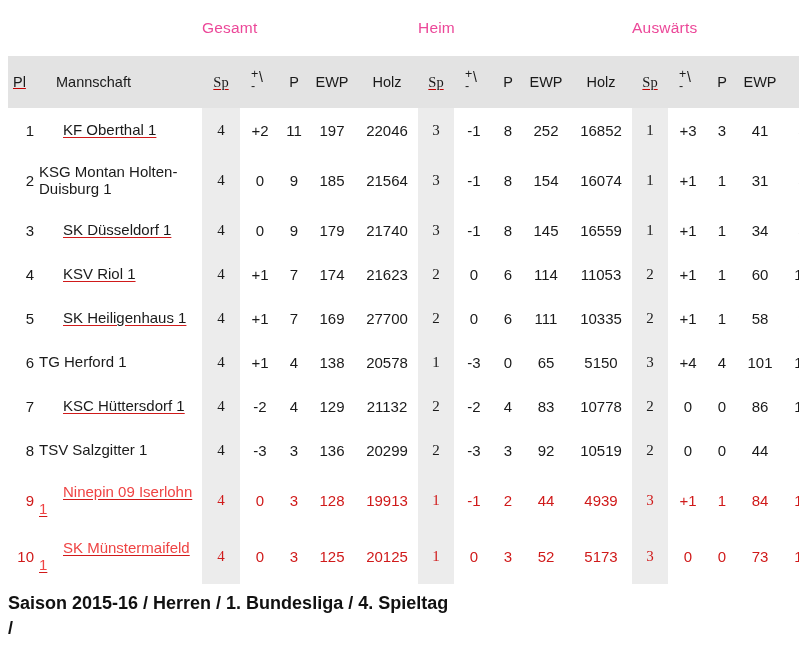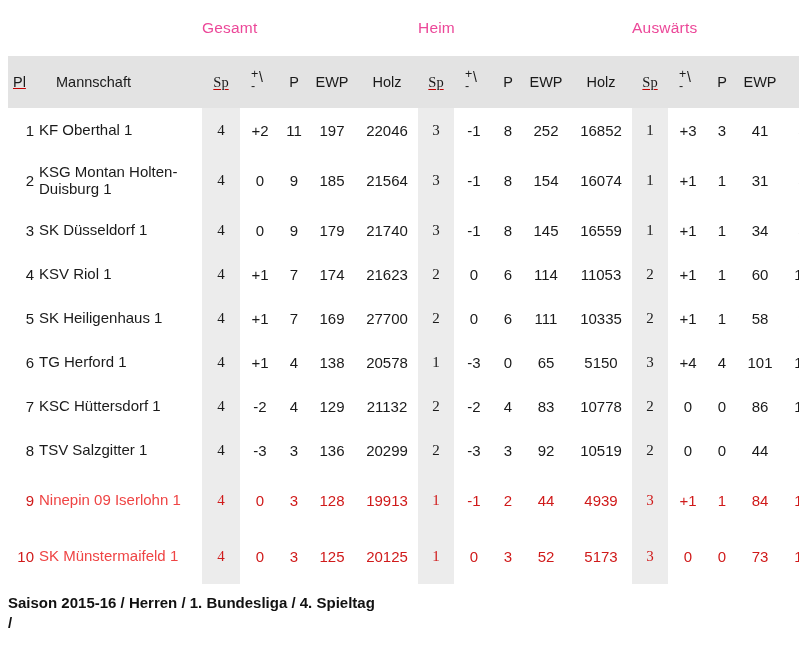--- a/index.html
+++ b/index.html
@@ -99,30 +99,32 @@
   .datarow.red td { color: #d01a1a; }
   .datarow.red td.team { color: #ef4444; }
   .datarow.tall td { height: 56px; }
 
   
   .band { background: #ececec; font-family: Liberation Serif, serif; }
 
   .footer {
     position: absolute;
     left: 8px;
-    bottom: 24px;
+    bottom: 17px;
     font-weight: bold;
-    font-size: 15px;
+    font-size: 18px;
     color: #111;
     line-height: 1.35;
     width: 780px;
   }
   .teamname-underline {
+    text-decoration: underline;
     text-decoration-color: #d01a1a;
     text-underline-offset: 2px;
+    margin-left: 24px;
   }
 </style>
 </head>
 <body>
 
 <div class="page">
 
   <table class="standings">
     <colgroup>
       <col style="width:26px">

